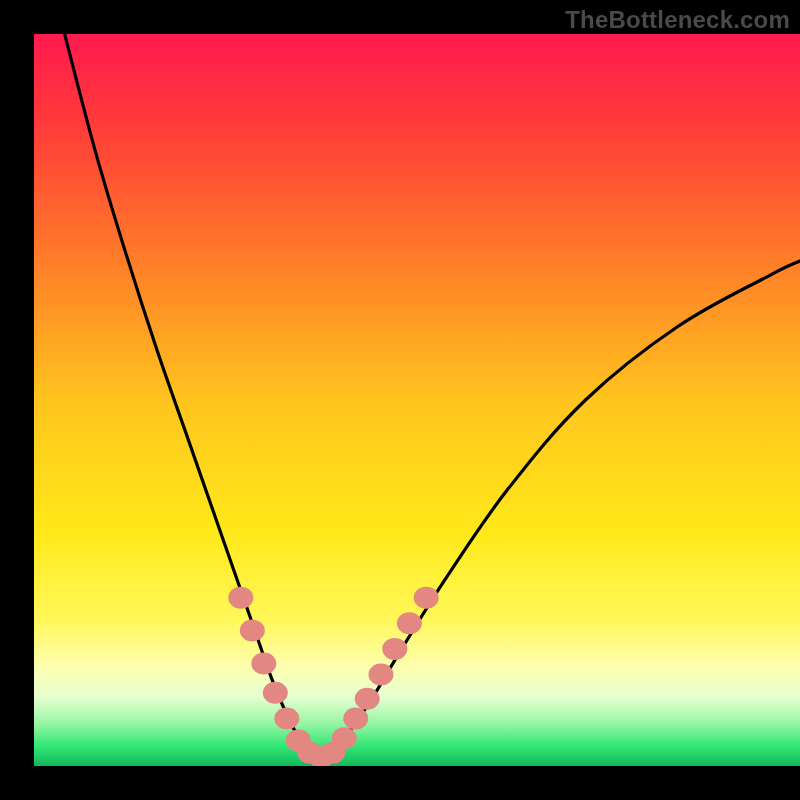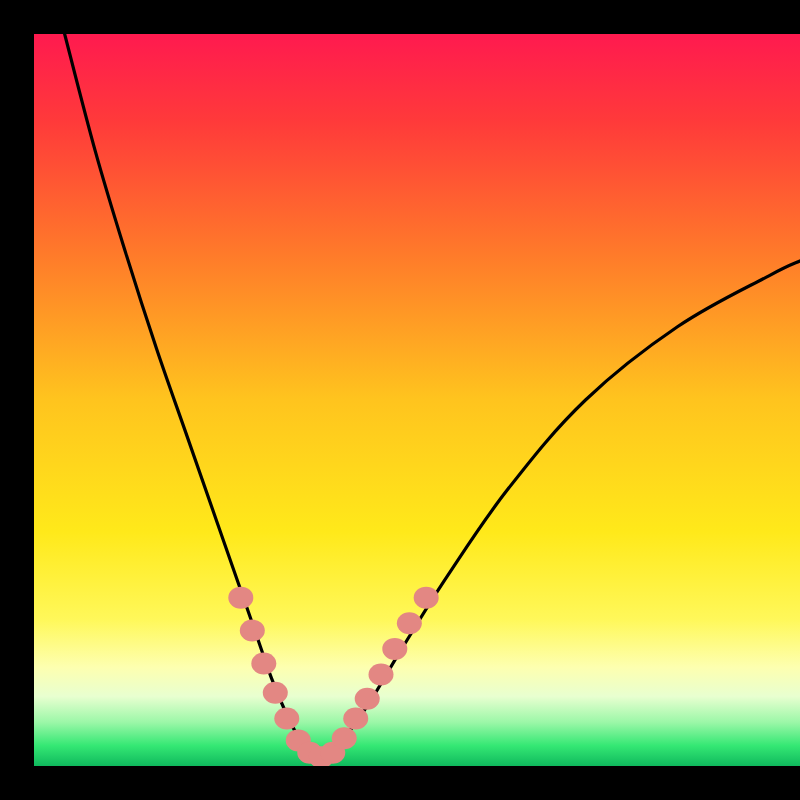--- a/index.html
+++ b/index.html
@@ -40,20 +40,21 @@
     font-size: 24px;
     font-weight: 600;
     letter-spacing: 0.2px;
   }
 </style>
 </head>
 <body>
 
 <div class="frame">
 
+  <div class="watermark">TheBottleneck.com</div>
 
   <div class="plot">
     <svg class="gradient" viewBox="0 0 766 732" preserveAspectRatio="none">
       <defs>
         <linearGradient id="bg-grad" x1="0" y1="0" x2="0" y2="1">
             <stop offset="0%" stop-color="#ff1a4f"></stop>
             <stop offset="12%" stop-color="#ff3a3a"></stop>
             <stop offset="30%" stop-color="#ff7a2a"></stop>
             <stop offset="50%" stop-color="#ffc41e"></stop>
             <stop offset="68%" stop-color="#ffe91a"></stop>

